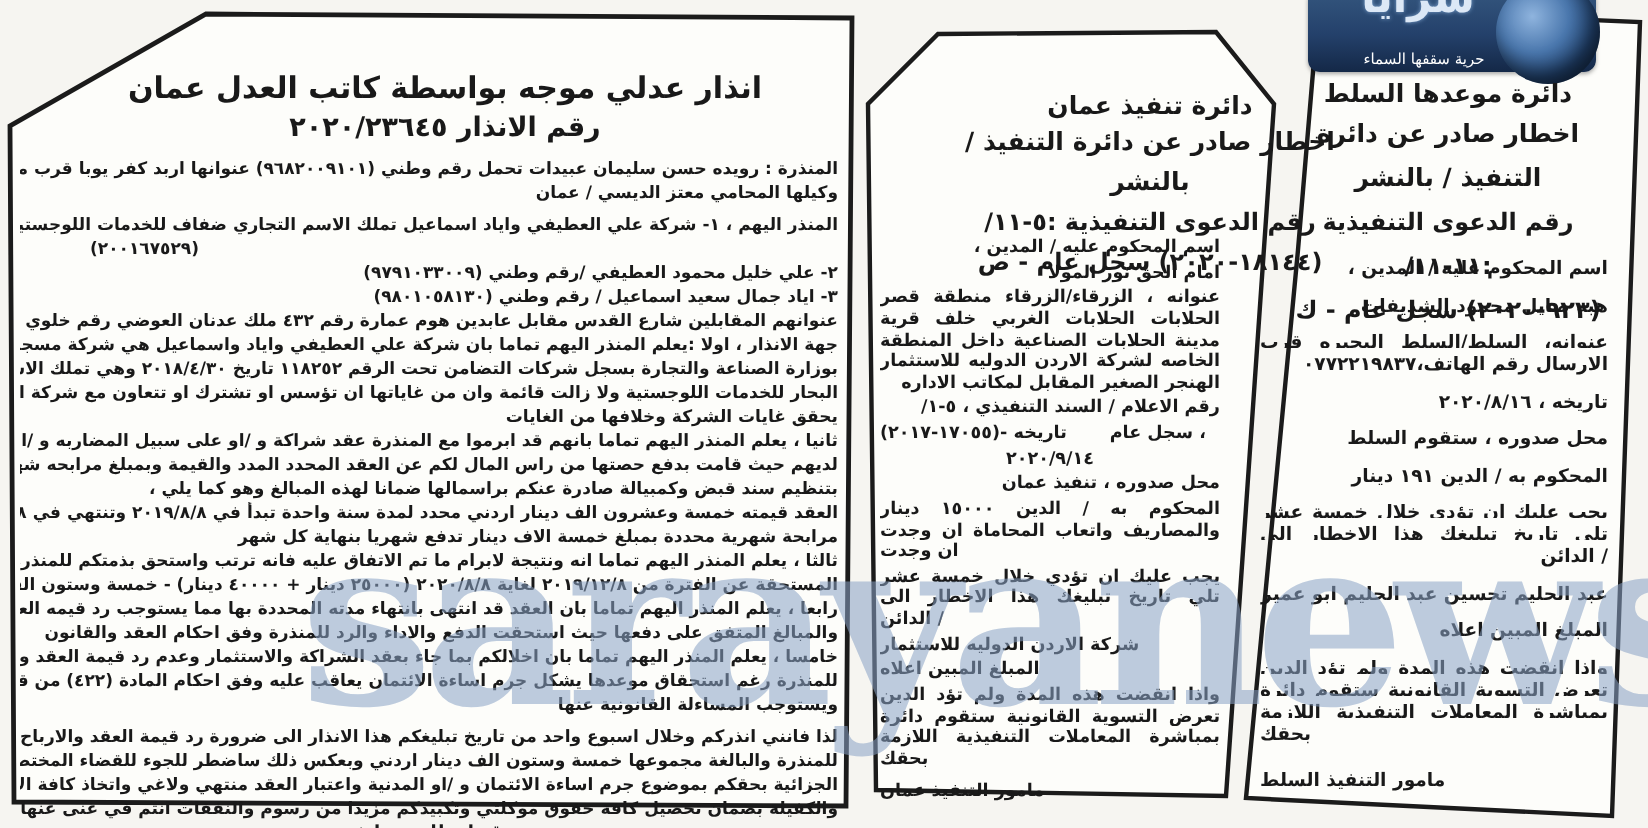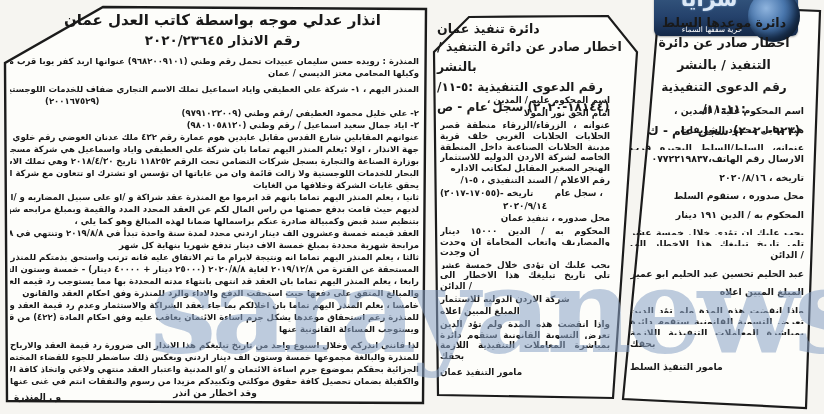--- a/index.html
+++ b/index.html
@@ -1,28 +1,28 @@
 <!DOCTYPE html>
 <html lang="ar"><head>
 <meta charset="utf-8">
 <style>
   html,body{margin:0;padding:0;}
   body{background:#e9e9e6;font-family:"DejaVu Sans",sans-serif;}
   .page{position:relative;width:824px;height:414px;background:#f6f5f1;overflow:hidden;direction:rtl;}
   .boxes{position:absolute;inset:0;z-index:1;}
-  .txt{color:#191919;}
+  .txt{color:#191919;margin-top:24px;}
   
   .n1-title{position:absolute;left:30px;top:11px;width:385px;text-align:center;font-size:15px;font-weight:bold;z-index:3;}
   .n1-number{position:absolute;left:30px;top:32px;width:385px;text-align:center;font-size:13.5px;font-weight:bold;z-index:3;}
   .n1-body{position:absolute;left:10px;top:55px;width:409px;z-index:3;}
   .n1-body .bl{font-size:8.5px;font-weight:bold;line-height:12px;text-align:right;white-space:nowrap;overflow:hidden;letter-spacing:-0.1px;}
   .n1-close{position:absolute;left:110px;top:388px;width:210px;text-align:center;font-size:9px;font-weight:bold;z-index:3;}
   .n1-sign{position:absolute;left:14px;top:392px;font-size:9px;font-weight:bold;z-index:3;direction:rtl;}
   
-  .n2-head{position:absolute;left:437px;top:20px;width:198px;text-align:left;z-index:3;}
+  .n2-head{position:absolute;left:437px;top:20px;width:198px;text-align:center;z-index:3;padding-left:39px;}
   .n2-head .dept{font-size:12.5px;font-weight:bold;line-height:17px;}
   .n2-head .ttl{font-size:12.5px;font-weight:bold;line-height:20px;}
   .n2-head .case{font-size:12px;font-weight:bold;line-height:20px;}
   .n2-body{position:absolute;left:440px;top:94px;width:170px;z-index:3;}
   .n2-body .bl{font-size:8.8px;font-weight:bold;line-height:12.7px;text-align:right;white-space:nowrap;overflow:hidden;}
   
   .n3-head{position:absolute;left:640px;top:14px;width:168px;text-align:center;z-index:4;}
   .n3-head .dept{font-size:12.5px;font-weight:bold;line-height:18px;}
   .n3-head .ttl{font-size:12.5px;font-weight:bold;line-height:22px;}
   .n3-head .case{font-size:12px;font-weight:bold;line-height:22px;}

